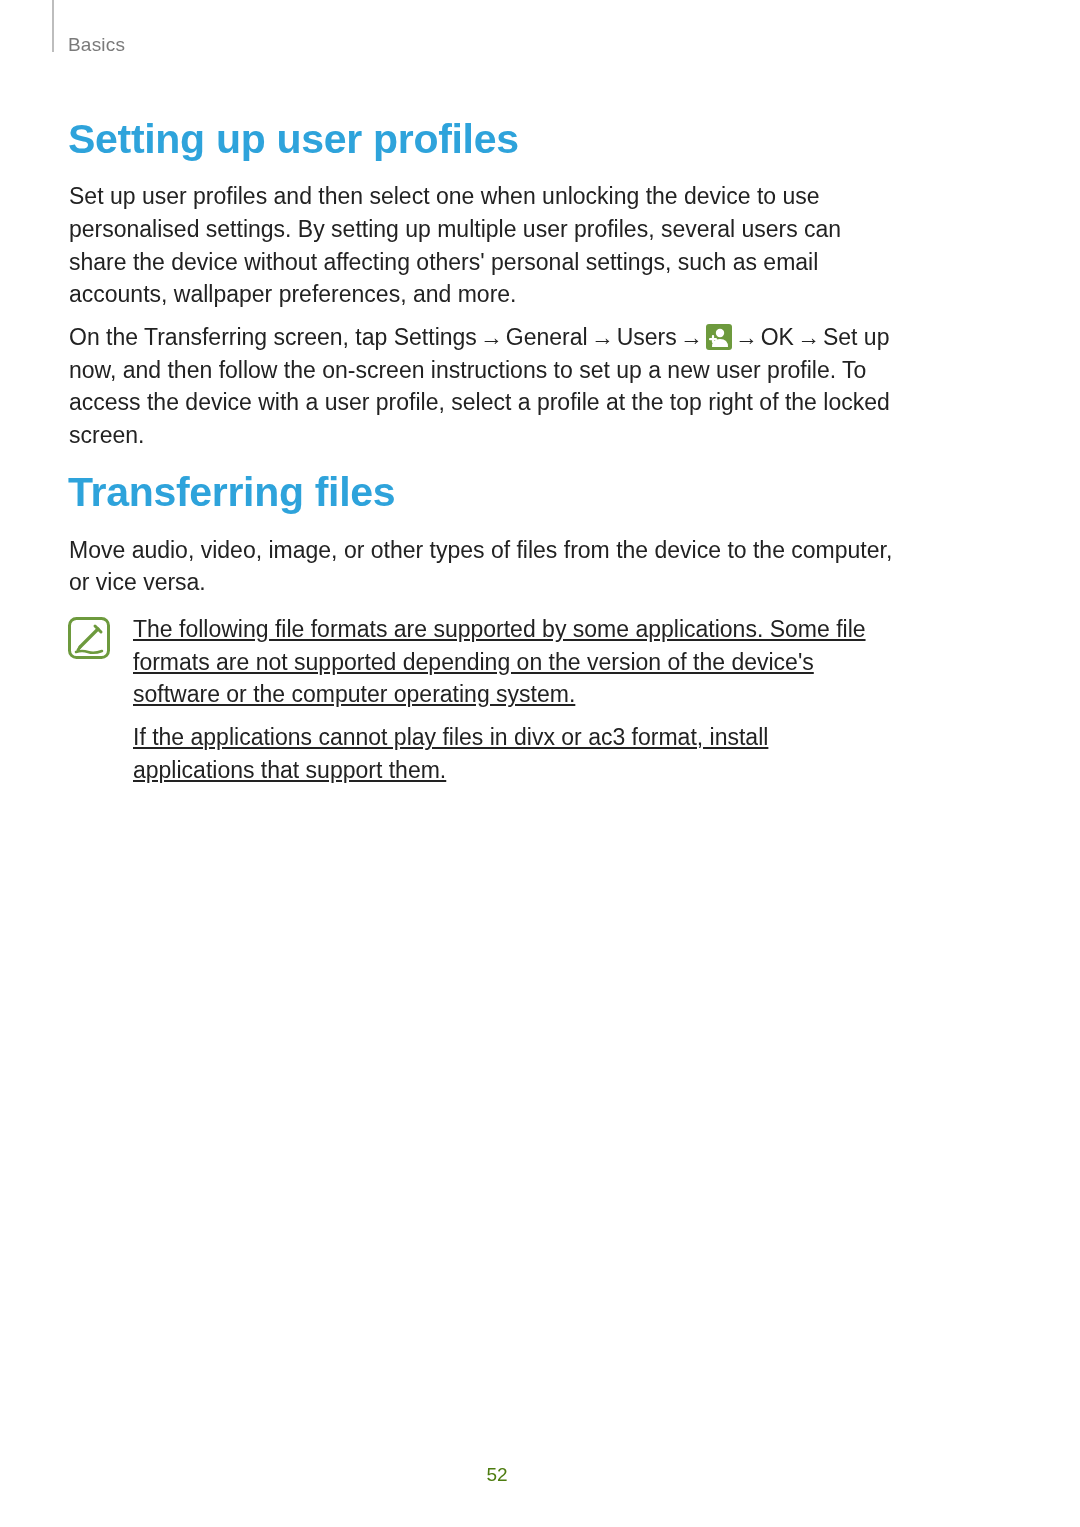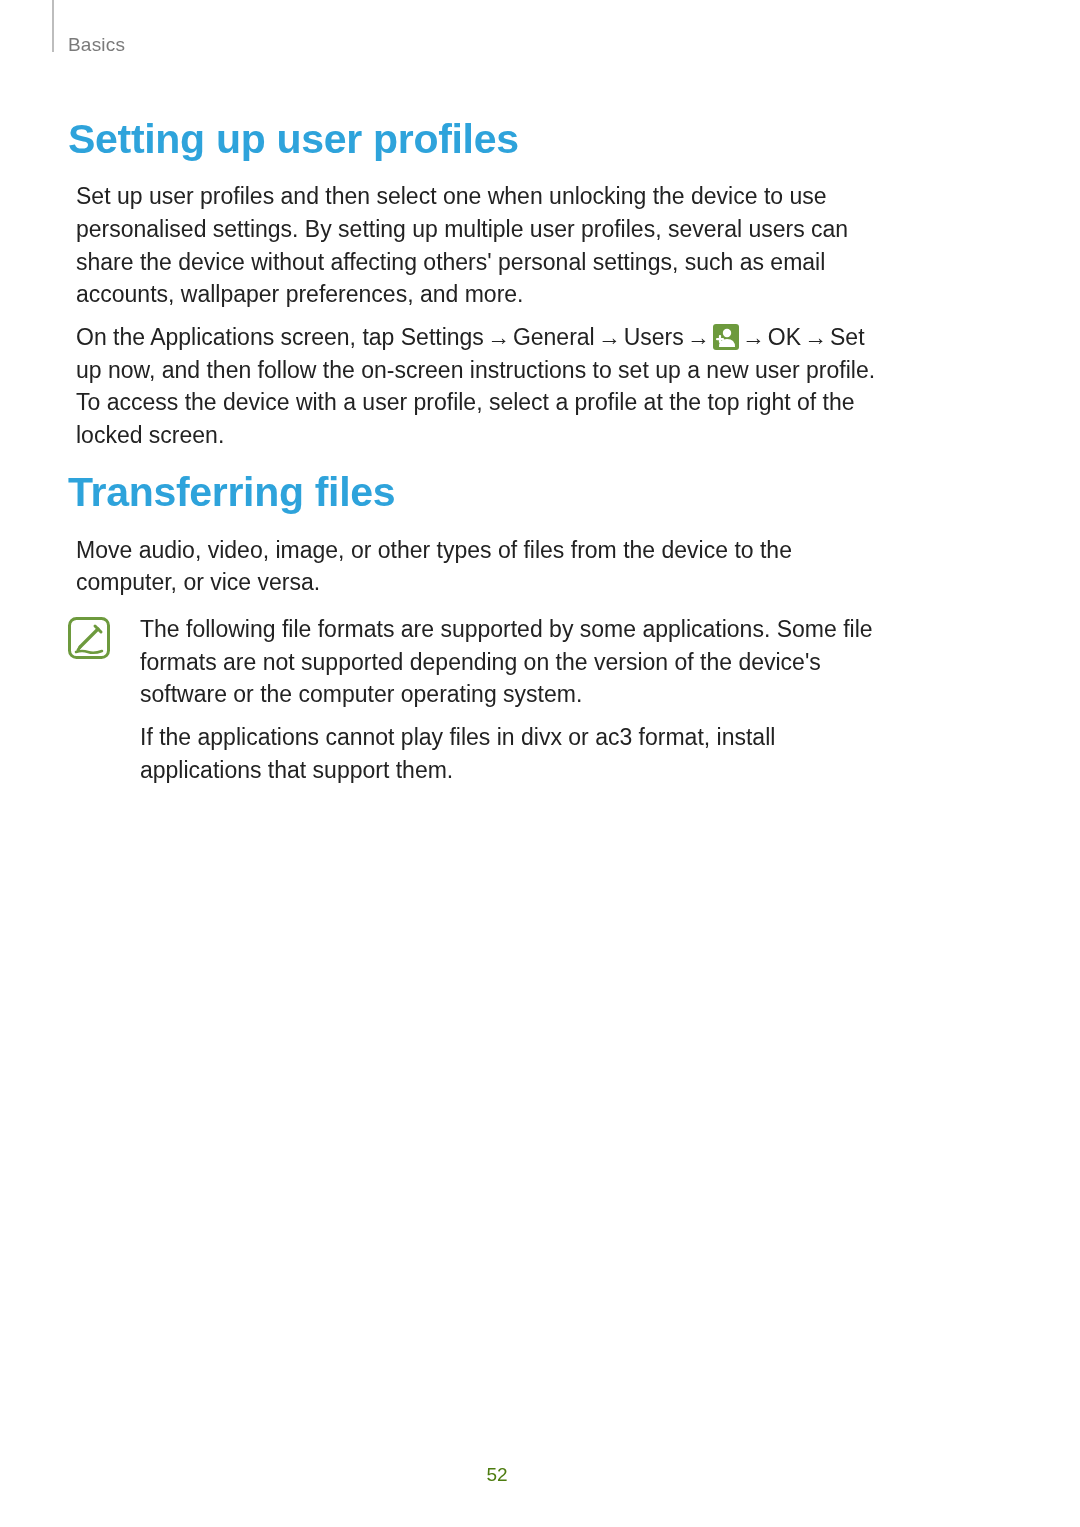--- a/index.html
+++ b/index.html
@@ -43,38 +43,39 @@
   h1 {
     margin: 12px 0 12px 0;
     font-size: 41px;
     font-weight: 700;
     color: #2ea3db;
     letter-spacing: -0.3px;
   }
   h1.second {
   }
   p {
-    margin: 8px 0 10px 8px;
+    margin: 8px 0 10px 1px;
   }
   .arrow {
     display: inline-block;
     padding: 0 3px;
   }
   .bold { font-weight: 400; }
   .inline-icon {
     display: inline-block;
     width: 26px;
     height: 26px;
     vertical-align: -5px;
   }
   .note-row {
     display: flex;
     align-items: flex-start;
     gap: 22px;
     margin-top: 14px;
+    text-decoration: underline;
   }
   .note-icon {
     width: 42px;
     height: 42px;
     flex: 0 0 42px;
     margin-top: 4px;
   }
   .note-body { flex: 1; }
   .bullets {
     list-style: none;
@@ -111,21 +112,21 @@
   <div class="hd-rule"></div>
   <div class="section-label">Basics</div>
 
   <div class="content">
 
     <h1>Setting up user profiles</h1>
 
     <p>Set up user profiles and then select one when unlocking the device to use personalised settings. By setting up multiple user profiles, several users can share the device without affecting others' personal settings, such as email accounts, wallpaper preferences, and more.</p>
 
     <p>
-      <span>On the Applications screen, tap </span><span class="bold">Settings</span><span class="arrow"> → </span><span class="bold">General</span><span class="arrow"> → </span><span class="bold">Users</span><span class="arrow"> → </span><span class="inline-icon">
+      <span>On the Transferring screen, tap </span><span class="bold">Settings</span><span class="arrow"> → </span><span class="bold">General</span><span class="arrow"> → </span><span class="bold">Users</span><span class="arrow"> → </span><span class="inline-icon">
         <svg viewBox="0 0 26 26" width="26" height="26">
           <rect x="0" y="0" width="26" height="26" rx="3" fill="#6d9a3d"></rect>
           <circle cx="14" cy="9" r="4.2" fill="#ffffff"></circle>
           <path d="M6 23 Q6 15 14 15 Q22 15 22 23 Z" fill="#ffffff"></path>
           <rect x="3" y="14" width="8" height="2.2" rx="1" fill="#ffffff"></rect>
           <rect x="5.9" y="11.1" width="2.2" height="8" rx="1" fill="#ffffff"></rect>
         </svg>
       </span><span class="arrow"> → </span><span class="bold">OK</span><span class="arrow"> → </span><span class="bold">Set up now</span><span>, and then follow the on-screen instructions to set up a new user profile. To access the device with a user profile, select a profile at the top right of the locked screen.</span>
     </p>
 

